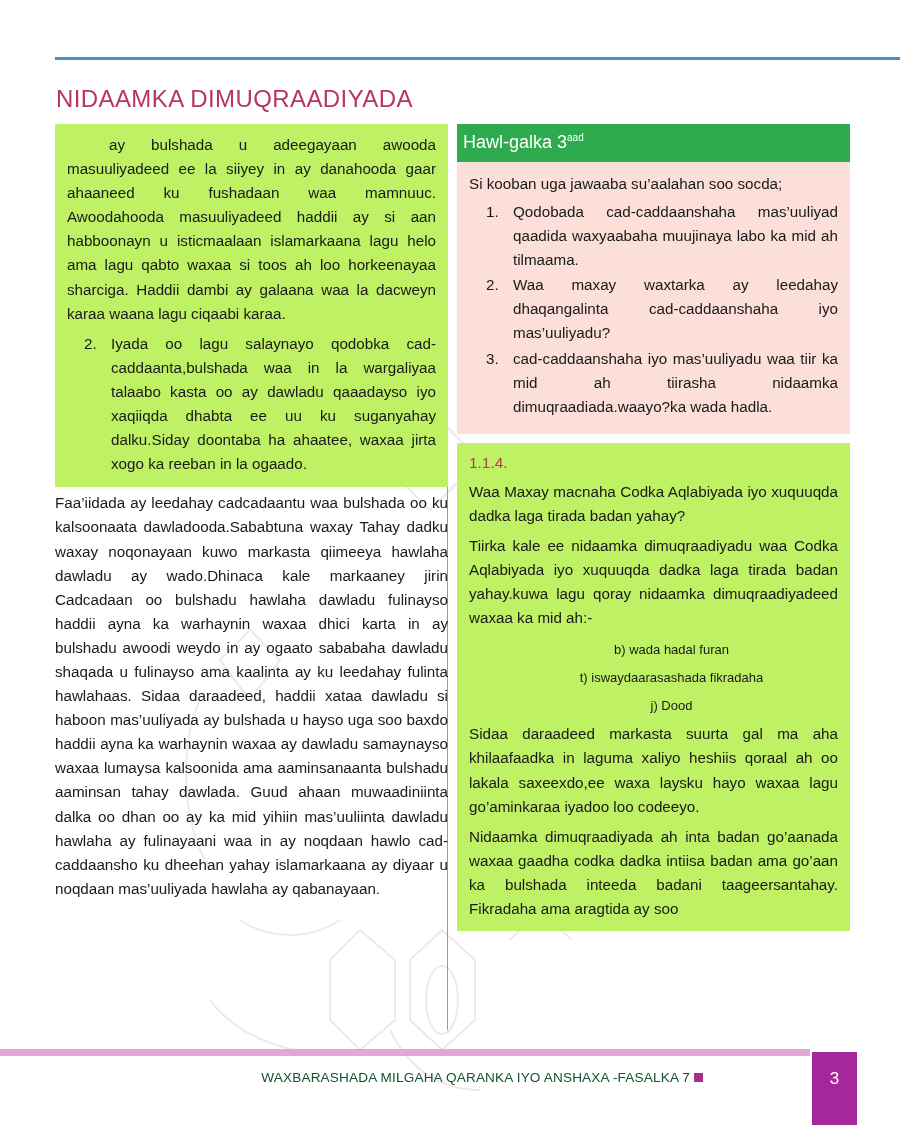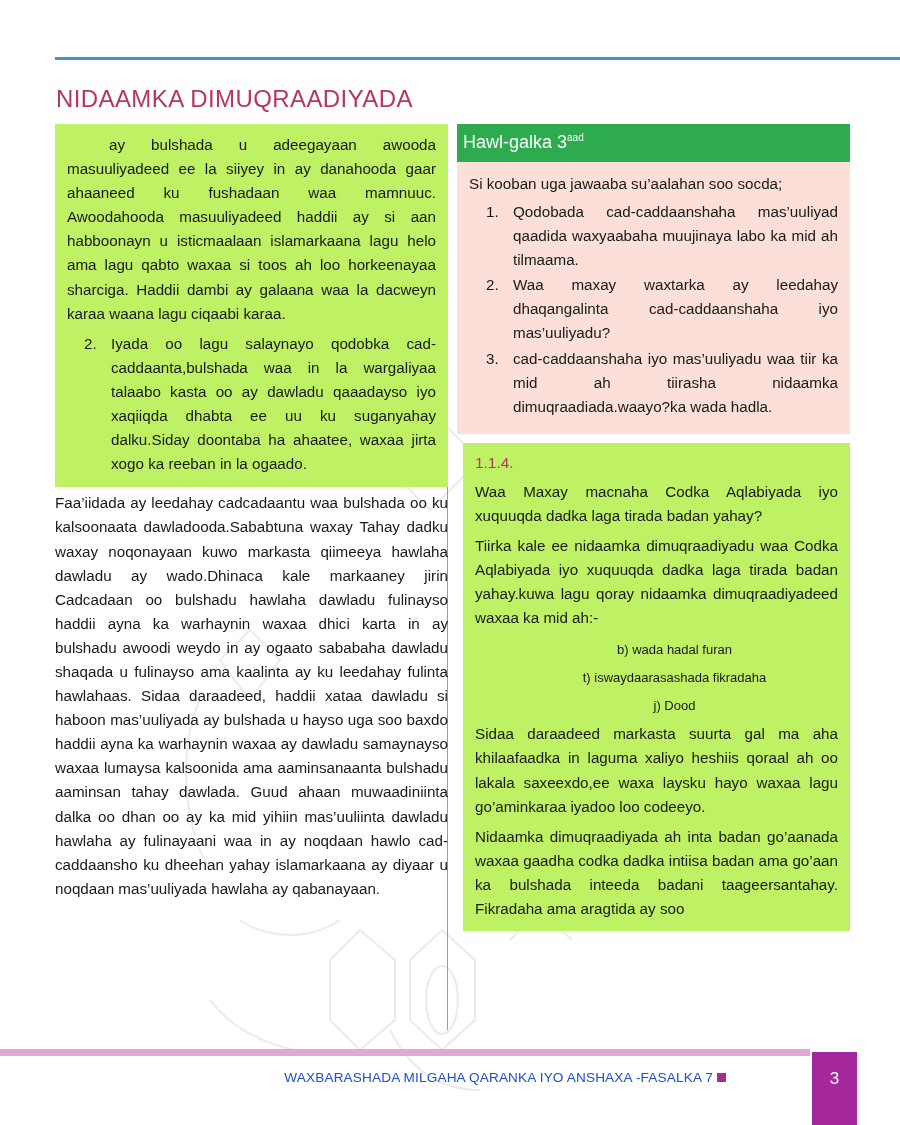--- a/index.html
+++ b/index.html
@@ -15,21 +15,20 @@
     color: #1a1a1a;
     position: relative;
     overflow: hidden;
   }
 
   .page {
     position: absolute;
     inset: 0;
     width: 800px;
     height: 1125px;
-    padding-left: 23px;
   }
 
   
   .watermark {
     position: absolute;
     left: 180px;
     top: 400px;
     width: 460px;
     height: 700px;
     pointer-events: none;
@@ -179,21 +178,21 @@
     height: 7px;
     background: #e0a8d2;
     z-index: 2;
   }
   .footer-text {
     position: absolute;
     right: 97px;
     top: 1070px;
     font-size: 13.6px;
     letter-spacing: 0.15px;
-    color: #1d4ed8;
+    color: #14532d;
     white-space: nowrap;
     z-index: 3;
   }
   .footer-sq {
     display: inline-block;
     width: 9px;
     height: 9px;
     background: #a52e86;
     margin-left: 4px;
     vertical-align: 0px;
@@ -264,21 +263,21 @@
       <div class="activity-body">
         <p class="body">Si kooban uga jawaaba su’aalahan soo socda;</p>
         <ol class="numlist">
           <li>Qodobada cad-caddaanshaha mas’uuliyad qaadida waxyaabaha muujinaya labo ka mid ah tilmaama.</li>
           <li>Waa maxay waxtarka ay leedahay dhaqangalinta cad-caddaanshaha iyo mas’uuliyadu?</li>
           <li>cad-caddaanshaha iyo mas’uuliyadu waa tiir ka mid ah tiirasha nidaamka dimuqraadiada.waayo?ka wada hadla.</li>
         </ol>
       </div>
     </div>
 
-    <div class="blue" style="margin-top:9px;margin-left:6px;">
+    <div class="blue" style="margin-top:9px;">
       <div class="section-head">
         <span class="section-num">1.1.4.</span>
       </div>
 
       <div class="tbox" style="padding-top:2px;">
         <p class="body">Waa Maxay macnaha Codka Aqlabiyada iyo xuquuqda dadka laga tirada badan yahay?</p>
         <p class="body">Tiirka kale ee nidaamka dimuqraadiyadu waa Codka Aqlabiyada iyo xuquuqda dadka laga tirada badan yahay.kuwa lagu qoray nidaamka dimuqraadiyadeed waxaa ka mid ah:-</p>
 
         <ul class="letterlist">
           <li>b) wada hadal furan</li>

